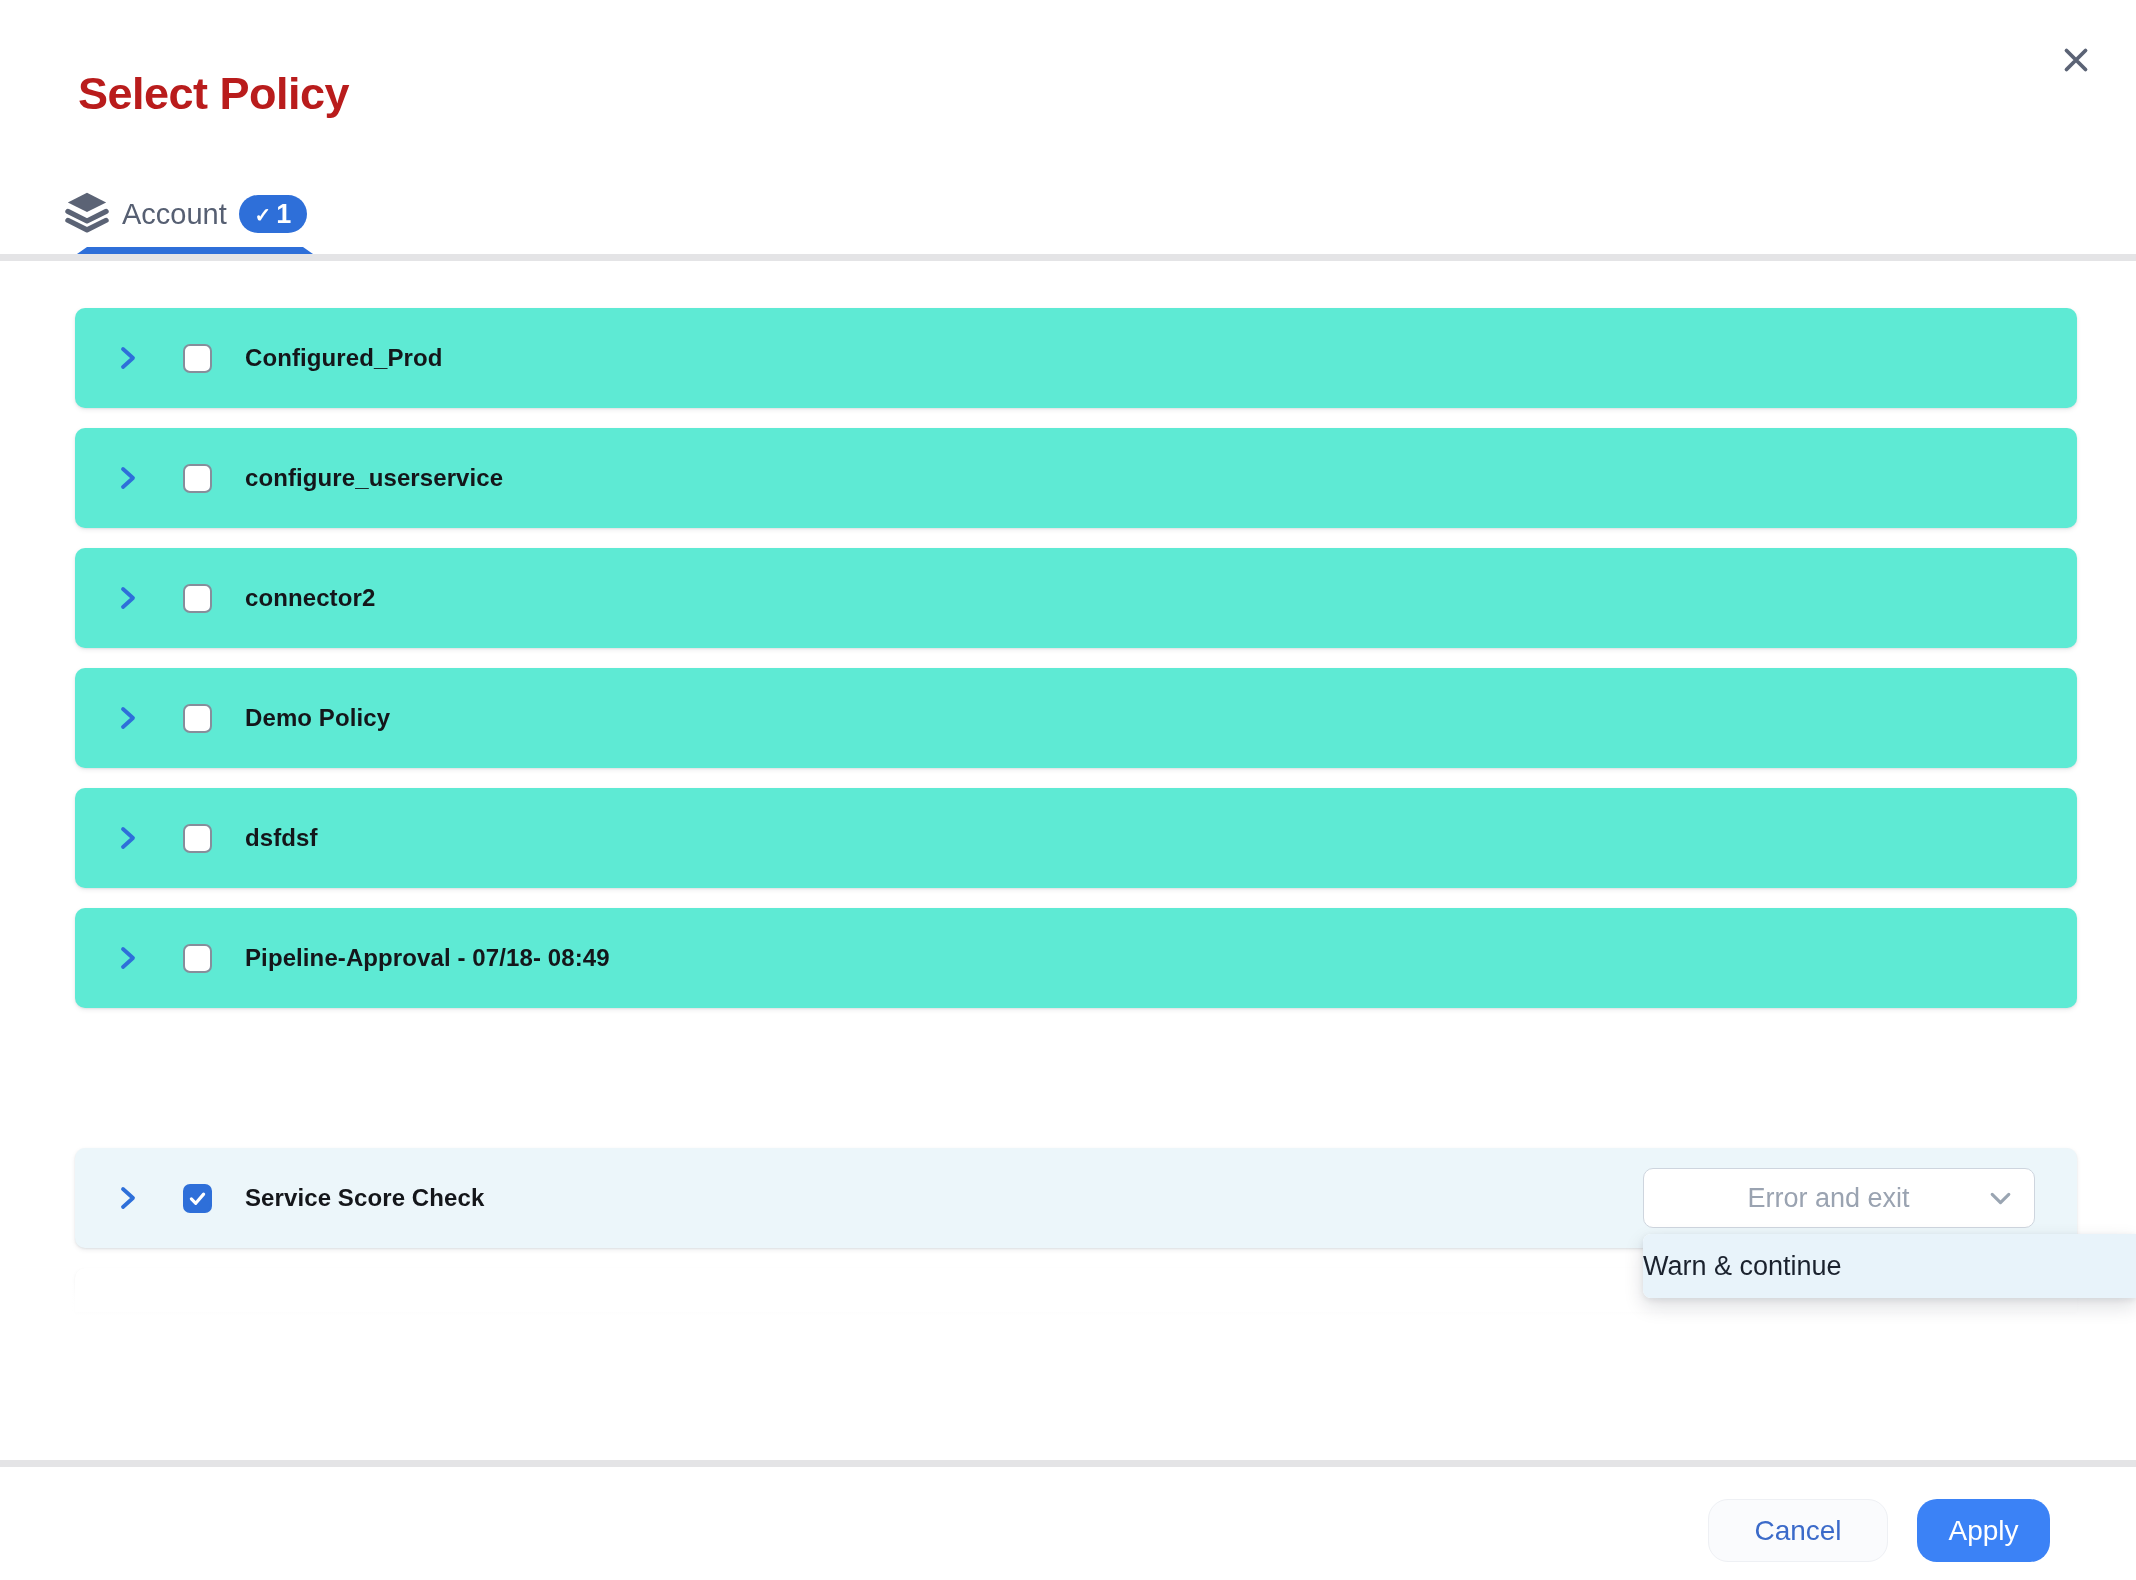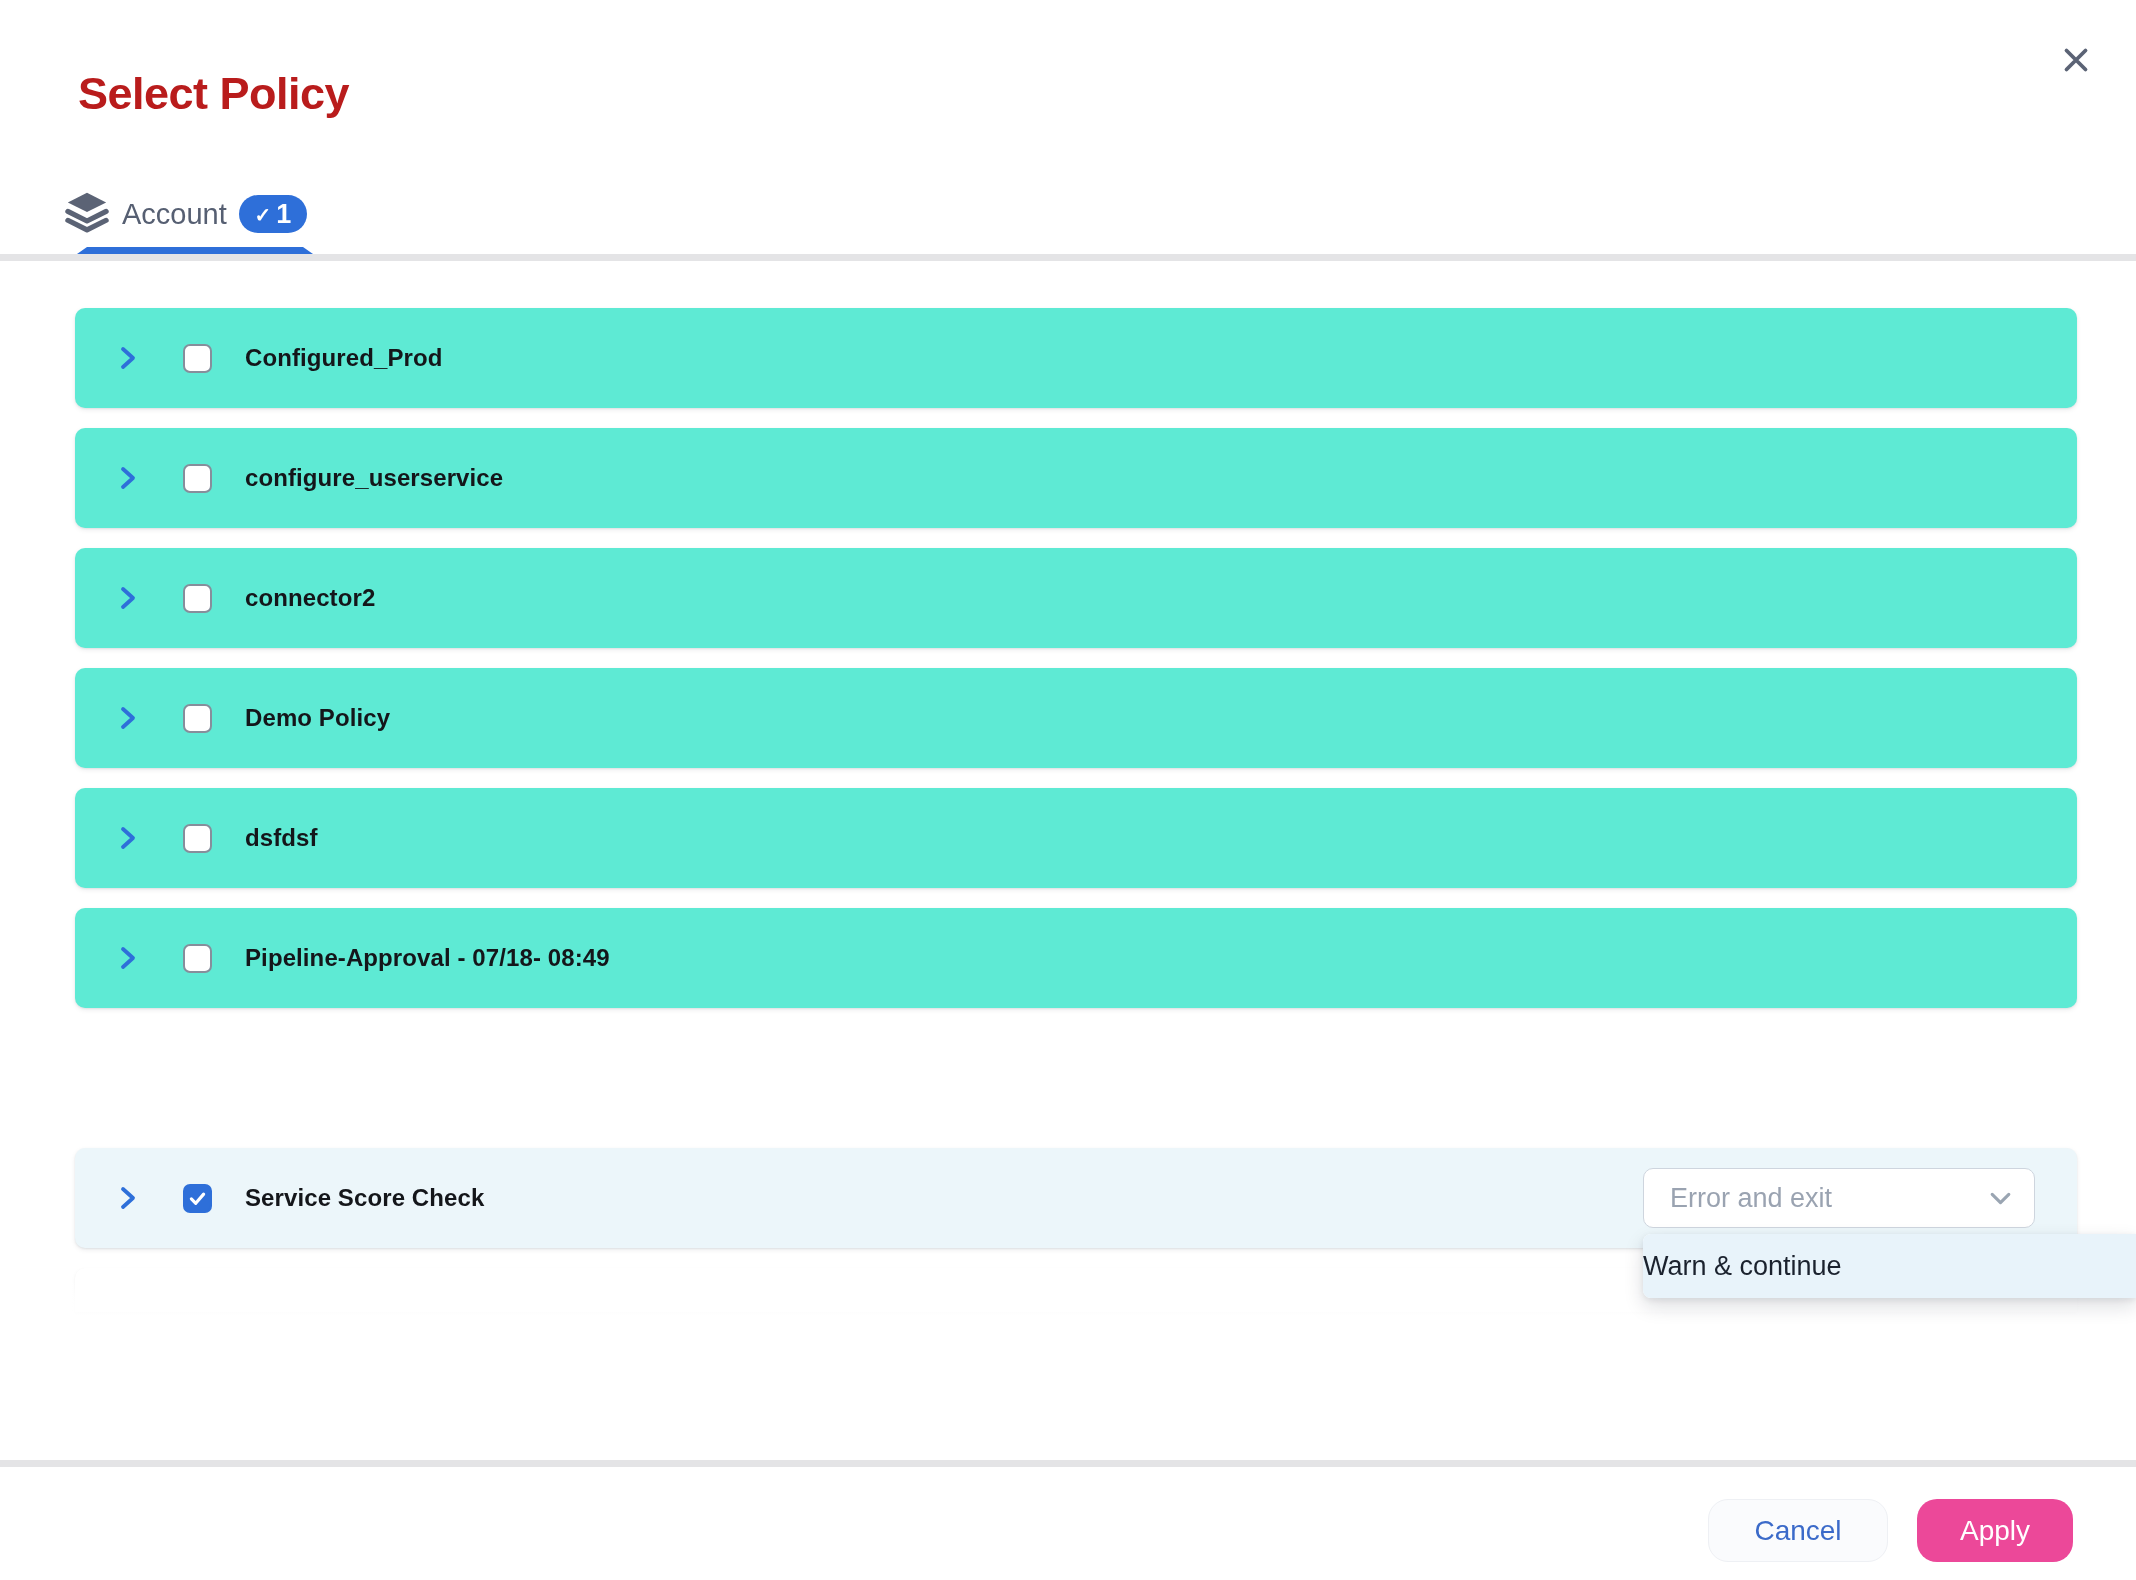--- a/index.html
+++ b/index.html
@@ -51,21 +51,21 @@
   .checkbox.checked { background:#2e6fd9; border-color:#2e6fd9; }
   .checkbox.checked svg { visibility:visible; }
   .row-label {
     position:absolute; left:170px; top:0; height:100px; display:flex; align-items:center;
     font-size:24px; font-weight:600; color:#14161a; letter-spacing:0.1px;
   }
   
   .row-select {
     position:absolute; right:42px; top:20px; width:392px; height:60px;
     background:#fff; border:1.5px solid #ced5de; border-radius:10px;
-    display:flex; align-items:center; cursor:pointer;
+    display:flex; align-items:center; cursor:pointer;text-align:center;
   }
   .select-value { margin-left:26px; font-size:27px; color:#9aa3b1; flex:1; }
   .select-caret { margin-right:20px; display:flex; }
   
   .policy-row-partial {
     position:absolute; left:75px; top:1268px; width:2002px; height:44px;
     background:#fff; border-radius:10px 10px 0 0;
     box-shadow:0 1px 2px rgba(16,24,40,.06), 0 2px 4px rgba(16,24,40,.06);
   }
   .list-fade {
@@ -83,21 +83,21 @@
     width:100%; height:100%; background:#e8f3fa; border-radius:8px 0 0 8px;
     display:flex; align-items:center; 
     font-size:27px; color:#1b222e; cursor:pointer;
   }
   
   .footer-divider { position:absolute; left:0; top:1460px; width:2136px; height:7px; background:#e4e4e6; }
   .btn { position:absolute; top:1499px; height:63px; border-radius:20px; border:none;
          display:flex; align-items:center; justify-content:center;
          font-family:"Liberation Sans", sans-serif; font-size:28px; cursor:pointer; }
   .btn-cancel { left:1708px; width:180px; background:#fafbfd; border:1px solid #eef0f4; color:#3b6ac9; font-weight:500; }
-  .btn-apply  { left:1917px; width:156px; background:#ec4899; color:#fff; font-weight:500; }
+  .btn-apply  { left:1917px; width:133px; background:#3b82f6; color:#fff; font-weight:500; }
 </style>
 </head>
 <body>
 
 <div class="screen">
 
   <div class="modal-title">Select Policy</div>
   <div class="close-btn">
     <span>
       <svg width="38" height="38" viewBox="0 0 36 36" fill="none">

